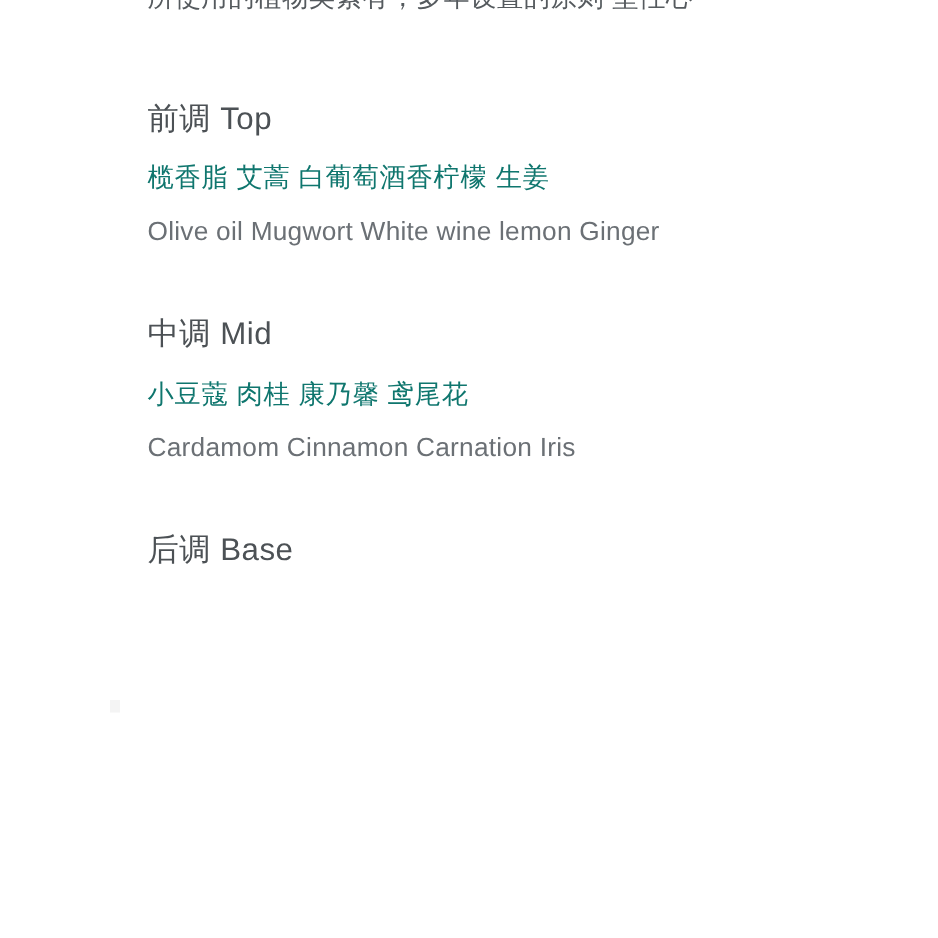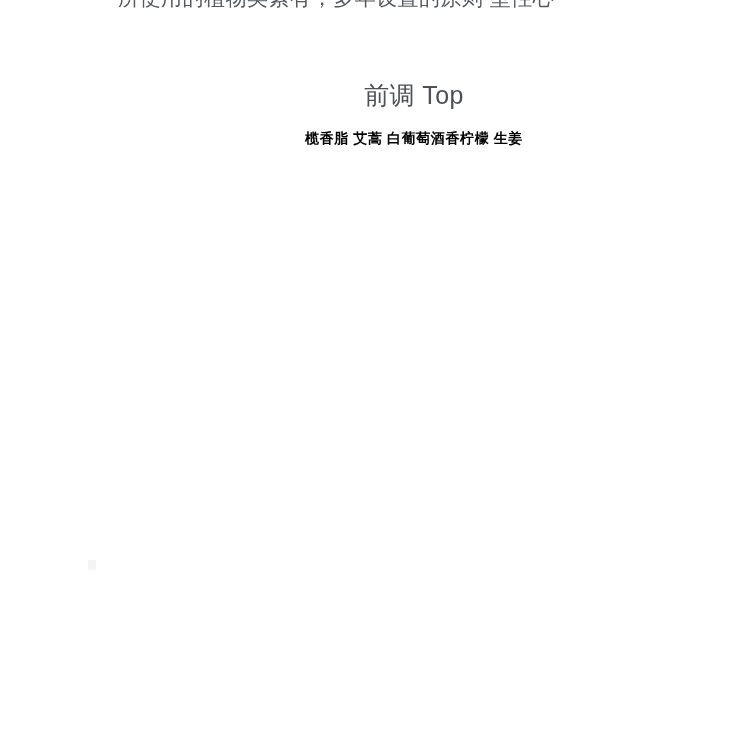--- a/index.html
+++ b/index.html
@@ -36,35 +36,33 @@
     position: absolute;
     left: 0;
     top: -16px;
     font-size: 21px;
     color: #555a5e;
     letter-spacing: 0.5px;
     white-space: nowrap;
   }
   .section {
     margin-top: 0;
-    text-align: center;
   }
   .section-title {
     font-size: 25px;
     color: #4c5155;
     font-weight: 400;
     letter-spacing: 0.4px;
     line-height: 1.2;
   }
   .notes-cn {
-    font-size: 14px;
-    color: #000000;
+    font-size: 21px;
+    color: #0f766e;
     letter-spacing: 0.6px;
     line-height: 1.25;
-    font-weight: bold;
   }
   .notes-en {
     font-size: 21px;
     color: #6b7075;
     letter-spacing: 0.2px;
     line-height: 1.25;
   }
   .sec-top { margin-top: 62px; }
   .sec-top .notes-cn { margin-top: 20px; }
   .sec-top .notes-en { margin-top: 17px; }
@@ -93,23 +91,30 @@
 
   <div class="content">
 
     <div class="clipped-line">
       <span class="txt">所使用的植物类素有，多年设置的原则 型性心</span>
     </div>
 
     <div class="section sec-top">
       <div class="section-title">前调 Top</div>
       <div class="notes-cn">榄香脂 艾蒿 白葡萄酒香柠檬 生姜</div>
+      <div class="notes-en">Olive oil  Mugwort  White wine  lemon  Ginger</div>
     </div>
 
+    <div class="section sec-mid">
+      <div class="section-title">中调 Mid</div>
+      <div class="notes-cn">小豆蔻  肉桂  康乃馨  鸢尾花</div>
+      <div class="notes-en">Cardamom  Cinnamon  Carnation  Iris</div>
+    </div>
 
     <div class="section sec-base">
+      <div class="section-title">后调 Base</div>
     </div>
 
   </div>
 
   <div class="faint-mark"></div>
 
 </div>
 
 </body></html>

